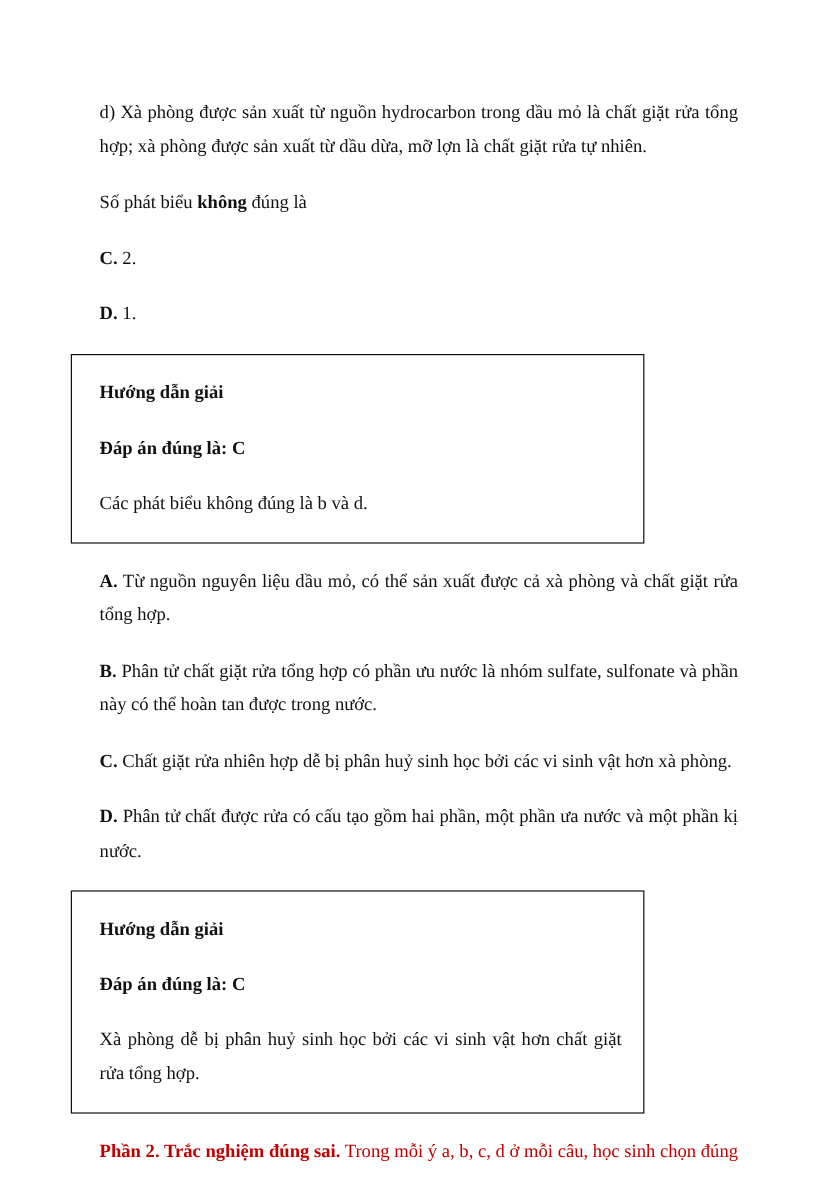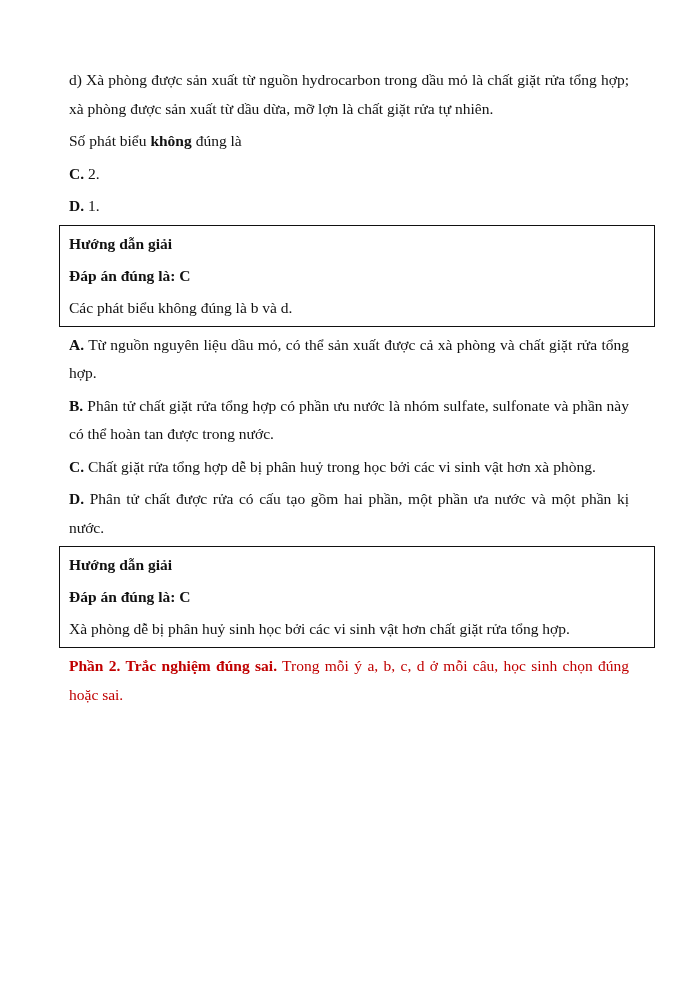--- a/index.html
+++ b/index.html
@@ -17,30 +17,30 @@
       color: #111111;
     }
     .page {
       position: absolute;
       left: 65px;
       top: 62px;
       width: 568px;
     }
     .line {
       line-height: 28.5px;
-      margin: 4px;
+      margin: 18px;
       text-align: justify;
       font-family: Liberation Serif, serif;
     }
     .b { font-weight: bold; }
     .bi { font-weight: bold; font-style: italic; }
     .box {
       border: 1.5px solid #111111;
       margin-left: -6px;
-      width: 596px;
+      width: 478px;
       padding-left: 5px;
       box-sizing: border-box;
     }
     .box .line { line-height: 28px; }
     .red { color: #c00000; }
     .opt-label { font-weight: bold; }
   </style>
 </head>
 <body>
 
@@ -54,21 +54,21 @@
 
   <div class="box">
     <p class="line b">Hướng dẫn giải</p>
     <p class="line b">Đáp án đúng là: C</p>
     <p class="line">Các phát biểu không đúng là b và d.</p>
   </div>
 
 
   <p class="line"><span class="opt-label">A.</span><span> Từ nguồn nguyên liệu dầu mỏ, có thể sản xuất được cả xà phòng và chất giặt rửa tổng hợp.</span></p>
   <p class="line"><span class="opt-label">B.</span><span> Phân tử chất giặt rửa tổng hợp có phần ưu nước là nhóm sulfate, sulfonate và phần này có thể hoàn tan được trong nước.</span></p>
-  <p class="line"><span class="opt-label">C.</span><span> Chất giặt rửa tổng hợp dễ bị phân huỷ trong học bởi các vi sinh vật hơn xà phòng.</span></p>
+  <p class="line"><span class="opt-label">C.</span><span> Chất giặt rửa nhiên hợp dễ bị phân huỷ sinh học bởi các vi sinh vật hơn xà phòng.</span></p>
   <p class="line"><span class="opt-label">D.</span><span> Phân tử chất được rửa có cấu tạo gồm hai phần, một phần ưa nước và một phần kị nước.</span></p>
 
   <div class="box">
     <p class="line b">Hướng dẫn giải</p>
     <p class="line b">Đáp án đúng là: C</p>
     <p class="line">Xà phòng dễ bị phân huỷ sinh học bởi các vi sinh vật hơn chất giặt rửa tổng hợp.</p>
   </div>
 
   <p class="line red"><span class="b">Phần 2. Trắc nghiệm đúng sai.</span><span> Trong mỗi ý a, b, c, d ở mỗi câu, học sinh chọn đúng hoặc sai.</span></p>
 

